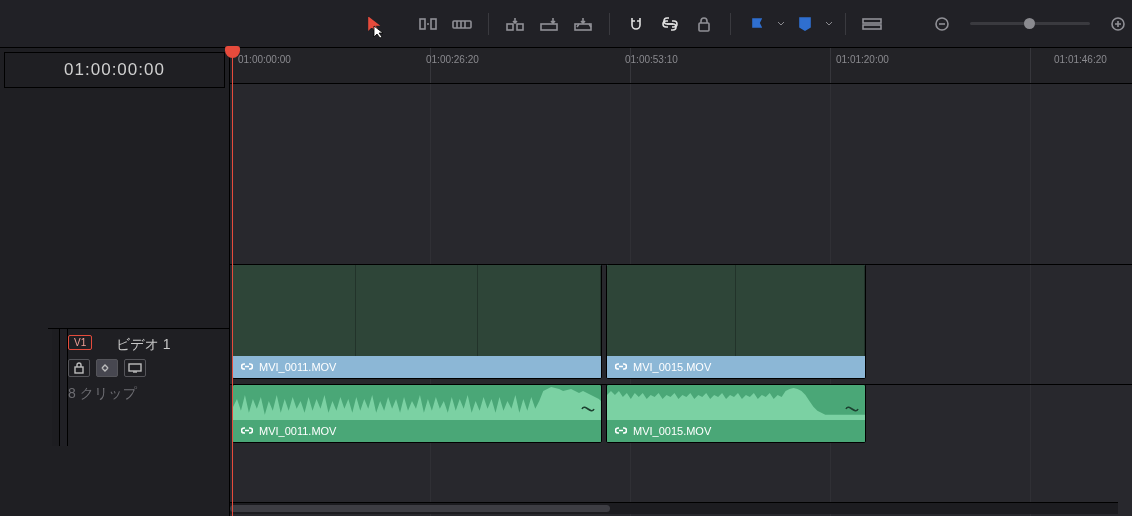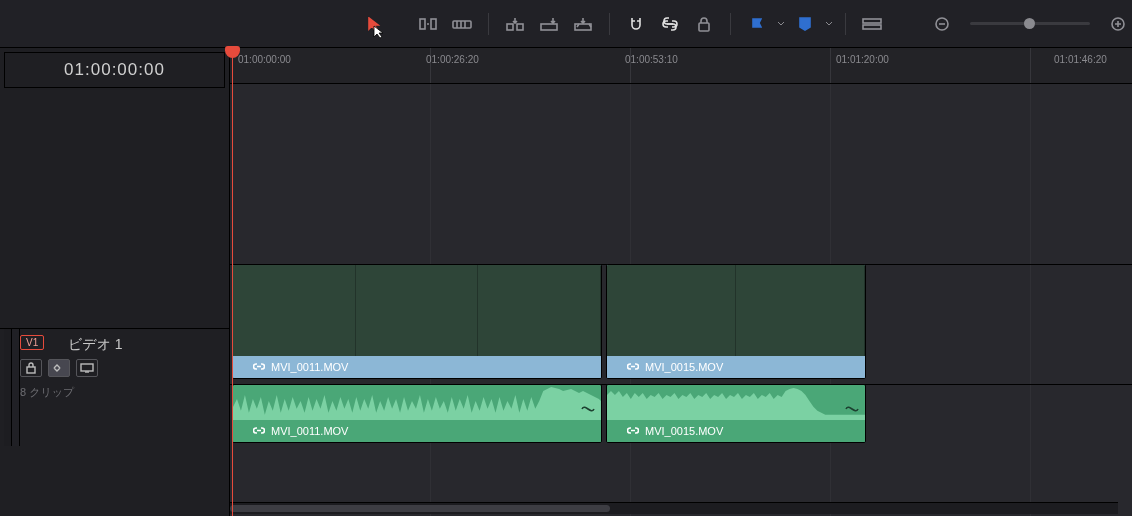--- a/index.html
+++ b/index.html
@@ -20,31 +20,31 @@
   .left  { width:230px; background:#1f1f23; border-right:1px solid #000; display:flex; flex-direction:column;}
   .right { flex:1; position:relative; background:#28282d;}
 
   
   .tc-box { height:36px; border:1px solid #000; margin:4px; display:flex; align-items:center; justify-content:center; font-size:17px; color:#d0d0d0; letter-spacing:1px; }
 
   .gap { flex:1; }
 
   
   .track-head { border-top:1px solid #000; padding:4px 8px 4px 20px; position:relative; }
-  .track-head.video { height:118px; }
+  .track-head.video { height:118px;margin-left:48px; }
   .track-head.audio { height:62px; }
   .dest-tag { position:absolute; left:20px; top:6px; font-size:10px; padding:1px 5px; border:1px solid #e64b3c; color:#f0a097; border-radius:2px;}
   .dest-tag.a { color:#f0a097;}
   .track-name { position:absolute; left:68px; top:7px; font-size:14px; color:#c8c8c8;}
   .ch-count { position:absolute; right:8px; top:7px; font-size:11px; color:#9a9a9a;}
   .row2 { position:absolute; left:20px; top:30px; display:flex; gap:6px; align-items:center;}
   .mini { width:22px; height:18px; border:1px solid #55555a; border-radius:2px; display:flex; align-items:center; justify-content:center; font-size:9px; color:#bdbdbd; cursor:pointer;}
   .mini svg { stroke:#bdbdbd; stroke-width:1.4; fill:none; }
   .mini.on { background:#474750; }
-  .clip-count { position:absolute; left:20px; top:56px; font-size:11px; color:#6d6d72;}
+  .clip-count { position:absolute; left:20px; top:56px; font-size:14px; color:#6d6d72;}
   .thin-rail { position:absolute; left:4px; top:0; bottom:0; width:8px; border-right:1px solid #000; background:#1d1d21;}
   .thin-rail.inner { left:12px; border-right:1px solid #000; background:#202025;}
 
   
   .ruler-wrap { height:36px; border-bottom:1px solid #000; position:relative; background:#232327; display:flex;}
   .ruler-wrap .tick { position:absolute; top:6px; font-size:10px; color:#8a8a8f; }
   .ruler-wrap .tline { position:absolute; top:0; width:1px; height:100%; background:#36363b;}
   .playhead { position:absolute; left:0; top:0; width:1px; height:468px; background:#e64b3c; z-index:50;}
   .playhead::before { content:""; position:absolute; top:-2px; left:-7px; width:15px; height:12px; background:#e64b3c; border-radius:3px 3px 8px 8px;}
 
@@ -53,21 +53,21 @@
   .video-lane { position:absolute; left:0; right:0; height:116px; top:180px;}
   .audio-lane { position:absolute; left:0; right:0; height:60px; top:300px;}
   .lane-border { position:absolute; left:0; right:0; height:1px; background:#000;}
 
   
   .clip { position:absolute; top:0; bottom:1px; border:1px solid #000; border-radius:2px; overflow:hidden;}
   .clip.video { background:#7aa8c9;}
   .clip.audio { background:#4aa777;}
   .clip .thumb-row { position:absolute; top:0; left:0; right:0; bottom:22px; display:flex; }
   .clip .thumb { flex:1; background:#2e4538; border-right:1px solid rgba(0,0,0,.25);}
-  .clip .label-bar { position:absolute; left:0; right:0; bottom:0; height:22px; background:rgba(255,255,255,.15); display:flex; align-items:center; gap:6px; padding:0 20px; font-size:11px; color:#fff;}
+  .clip .label-bar { position:absolute; left:0; right:0; bottom:0; height:22px; background:rgba(255,255,255,.15); display:flex; align-items:center; gap:6px; padding:0 8px; font-size:11px; color:#fff;}
   .clip.video .label-bar { background:#8cb7d6;}
   .clip.audio .label-bar { background:#4aa777;}
   .clip .label-bar svg { stroke:#fff; stroke-width:1.6; fill:none;}
   .clip.audio .wave { position:absolute; top:0; left:0; right:0; bottom:22px; }
   .fx-icon { position:absolute; right:6px; bottom:24px; }
   .fx-icon svg { stroke:#1d4030; fill:#1d4030;}
 
   
   .th-flamingo1 { background: radial-gradient(circle at 40% 70%, #f7dfe0 0 10%, transparent 11%), radial-gradient(circle at 55% 65%, #f7dfe0 0 8%, transparent 9%), #2f4a32;}
   .th-flamingo2 { background: radial-gradient(circle at 45% 50%, #e8766a 0 18%, transparent 19%), #405662;}

